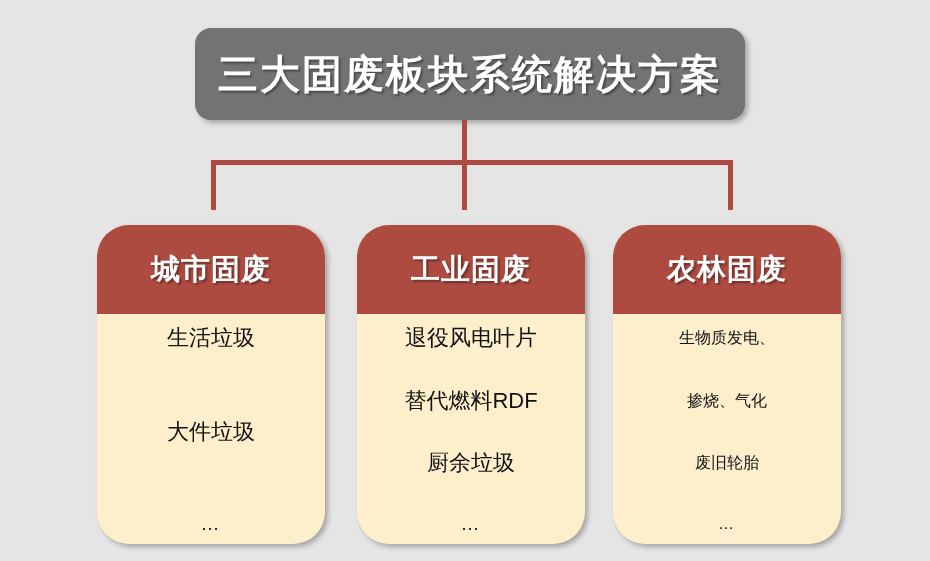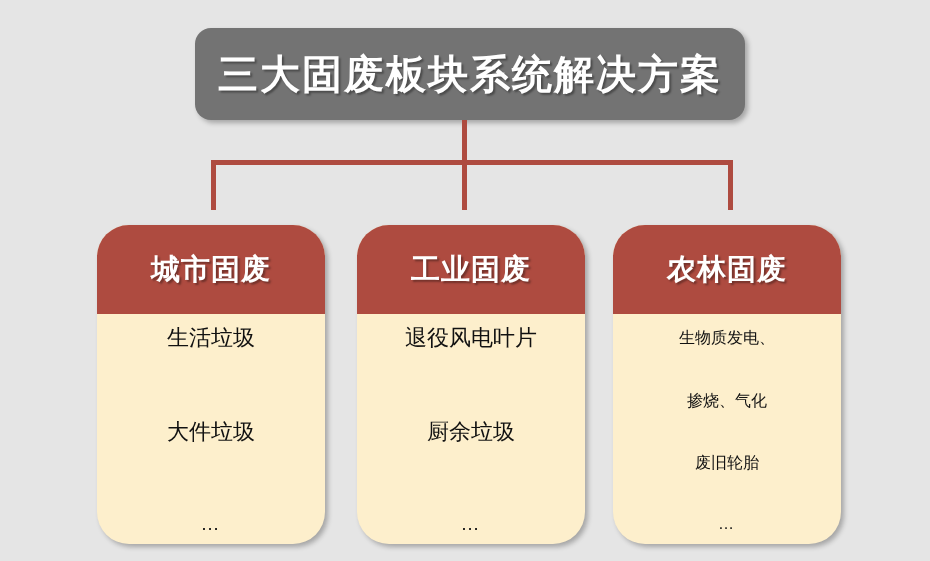--- a/index.html
+++ b/index.html
@@ -160,20 +160,21 @@
       <div class="card-item is-ellipsis">…</div>
     </div>
   </div>
 
   <div class="card card-2">
     <div class="card-header">
       <span class="card-header-text">工业固废</span>
     </div>
     <div class="card-body">
       <div class="card-item">退役风电叶片</div>
+      <div class="card-item">替代燃料RDF</div>
       <div class="card-item">厨余垃圾</div>
       <div class="card-item is-ellipsis">…</div>
     </div>
   </div>
 
   <div class="card card-3">
     <div class="card-header">
       <span class="card-header-text">农林固废</span>
     </div>
     <div class="card-body">

